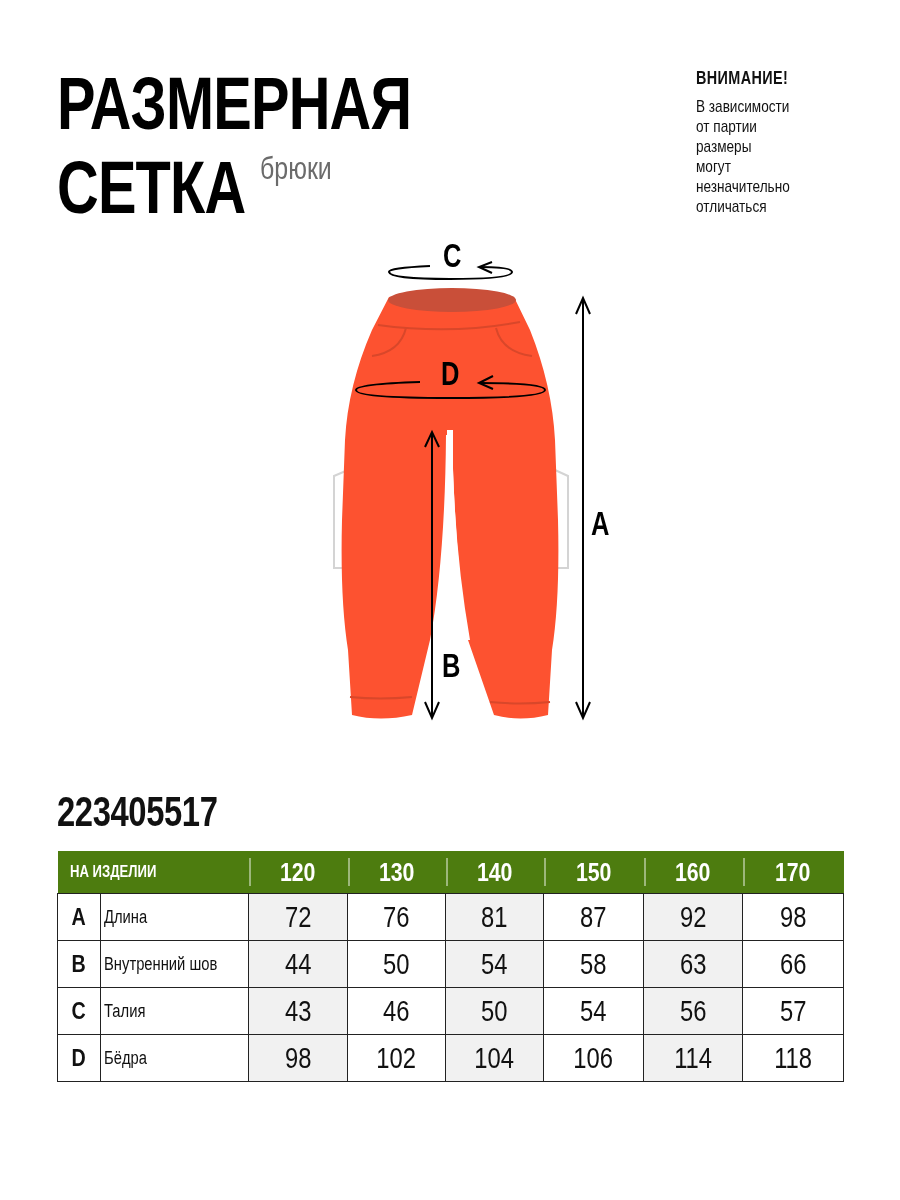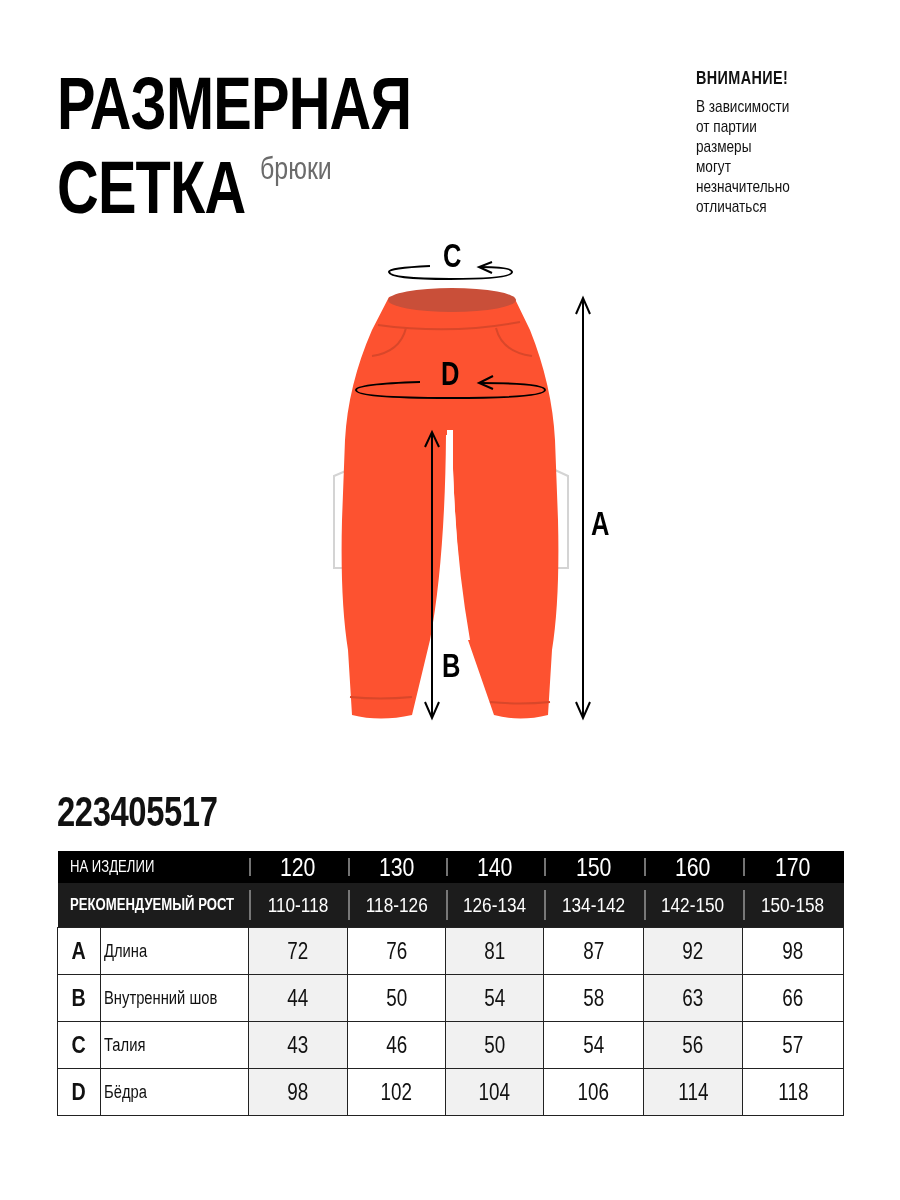--- a/index.html
+++ b/index.html
@@ -19,29 +19,29 @@
   .notice .body span { display: block; }
   .diagram { position: absolute; left: 0; top: 0; width: 900px; height: 780px; }
   .diagram svg { position: absolute; left: 0; top: 0; }
   .dim-label { position: absolute; font-weight: 700; font-size: 34px; color: #000;
                transform: scaleX(0.75); transform-origin: center top; }
   .article { position: absolute; left: 57px; top: 788px; font-weight: 700; font-size: 42px;
              transform: scaleX(0.78); transform-origin: left top; letter-spacing: -0.5px; }
   table.sizes { position: absolute; left: 57px; top: 851px; width: 786px; border-collapse: collapse;
                 table-layout: fixed; }
   table.sizes td { padding: 0; text-align: center; vertical-align: middle; }
-  tr.hdr td { background: #000000; color: #fff; height: 32px; font-weight: 400; font-size: 26px; }
+  tr.hdr td { background: #4d7c0f; color: #fff; height: 42px; font-weight: 700; font-size: 26px; }
   tr.hdr td.lbl { text-align: left; padding-left: 12px; font-size: 16px; }
   tr.rec td { background: #1c1c1c; color: #fff; height: 44px; font-size: 21px; }
   tr.rec td.lbl { text-align: left; padding-left: 12px; font-weight: 700; font-size: 16px; }
   tr.hdr td + td, tr.rec td + td { position: relative; }
   tr.hdr td.sz::before, tr.rec td.sz::before { content: ""; position: absolute; left: 0; top: 7px; bottom: 7px;
                   width: 2px; background: rgba(255,255,255,0.45); }
   tr.rec td.sz::before { background: #777; }
-  tr.row td { height: 46px; border: 1.5px solid #222; font-size: 23px; background: #fff; }
+  tr.row td { height: 46px; border: 1.5px solid #222; font-size: 29px; background: #fff; }
   tr.row td.alt { background: #f1f1f1; }
   tr.row td.mk { font-weight: 700; font-size: 24px; }
   tr.row td.nm { text-align: left; padding-left: 3px; font-size: 18px; }
   .cond { display: inline-block; transform: scaleX(0.82); }
   .condl { display: inline-block; transform: scaleX(0.82); transform-origin: left center; white-space: nowrap; }
 </style>
 </head>
 <body>
 
 <div class="title">
@@ -119,29 +119,20 @@
   <tbody>
       <tr class="hdr">
     <td class="lbl" colspan="2"><span class="condl">НА ИЗДЕЛИИ</span></td>
     <td class="sz"><span class="cond">120</span></td>
     <td class="sz"><span class="cond">130</span></td>
     <td class="sz"><span class="cond">140</span></td>
     <td class="sz"><span class="cond">150</span></td>
     <td class="sz"><span class="cond">160</span></td>
     <td class="sz"><span class="cond">170</span></td>
   </tr>
-  <tr class="rec">
-    <td class="lbl" colspan="2"><span class="condl">РЕКОМЕНДУЕМЫЙ РОСТ</span></td>
-    <td class="sz"><span class="cond">110-118</span></td>
-    <td class="sz"><span class="cond">118-126</span></td>
-    <td class="sz"><span class="cond">126-134</span></td>
-    <td class="sz"><span class="cond">134-142</span></td>
-    <td class="sz"><span class="cond">142-150</span></td>
-    <td class="sz"><span class="cond">150-158</span></td>
-  </tr>
   <tr class="row">
     <td class="mk"><span class="cond">A</span></td>
     <td class="nm"><span class="condl">Длина</span></td>
     <td class="alt"><span class="cond">72</span></td>
     <td><span class="cond">76</span></td>
     <td class="alt"><span class="cond">81</span></td>
     <td><span class="cond">87</span></td>
     <td class="alt"><span class="cond">92</span></td>
     <td><span class="cond">98</span></td>
   </tr>

